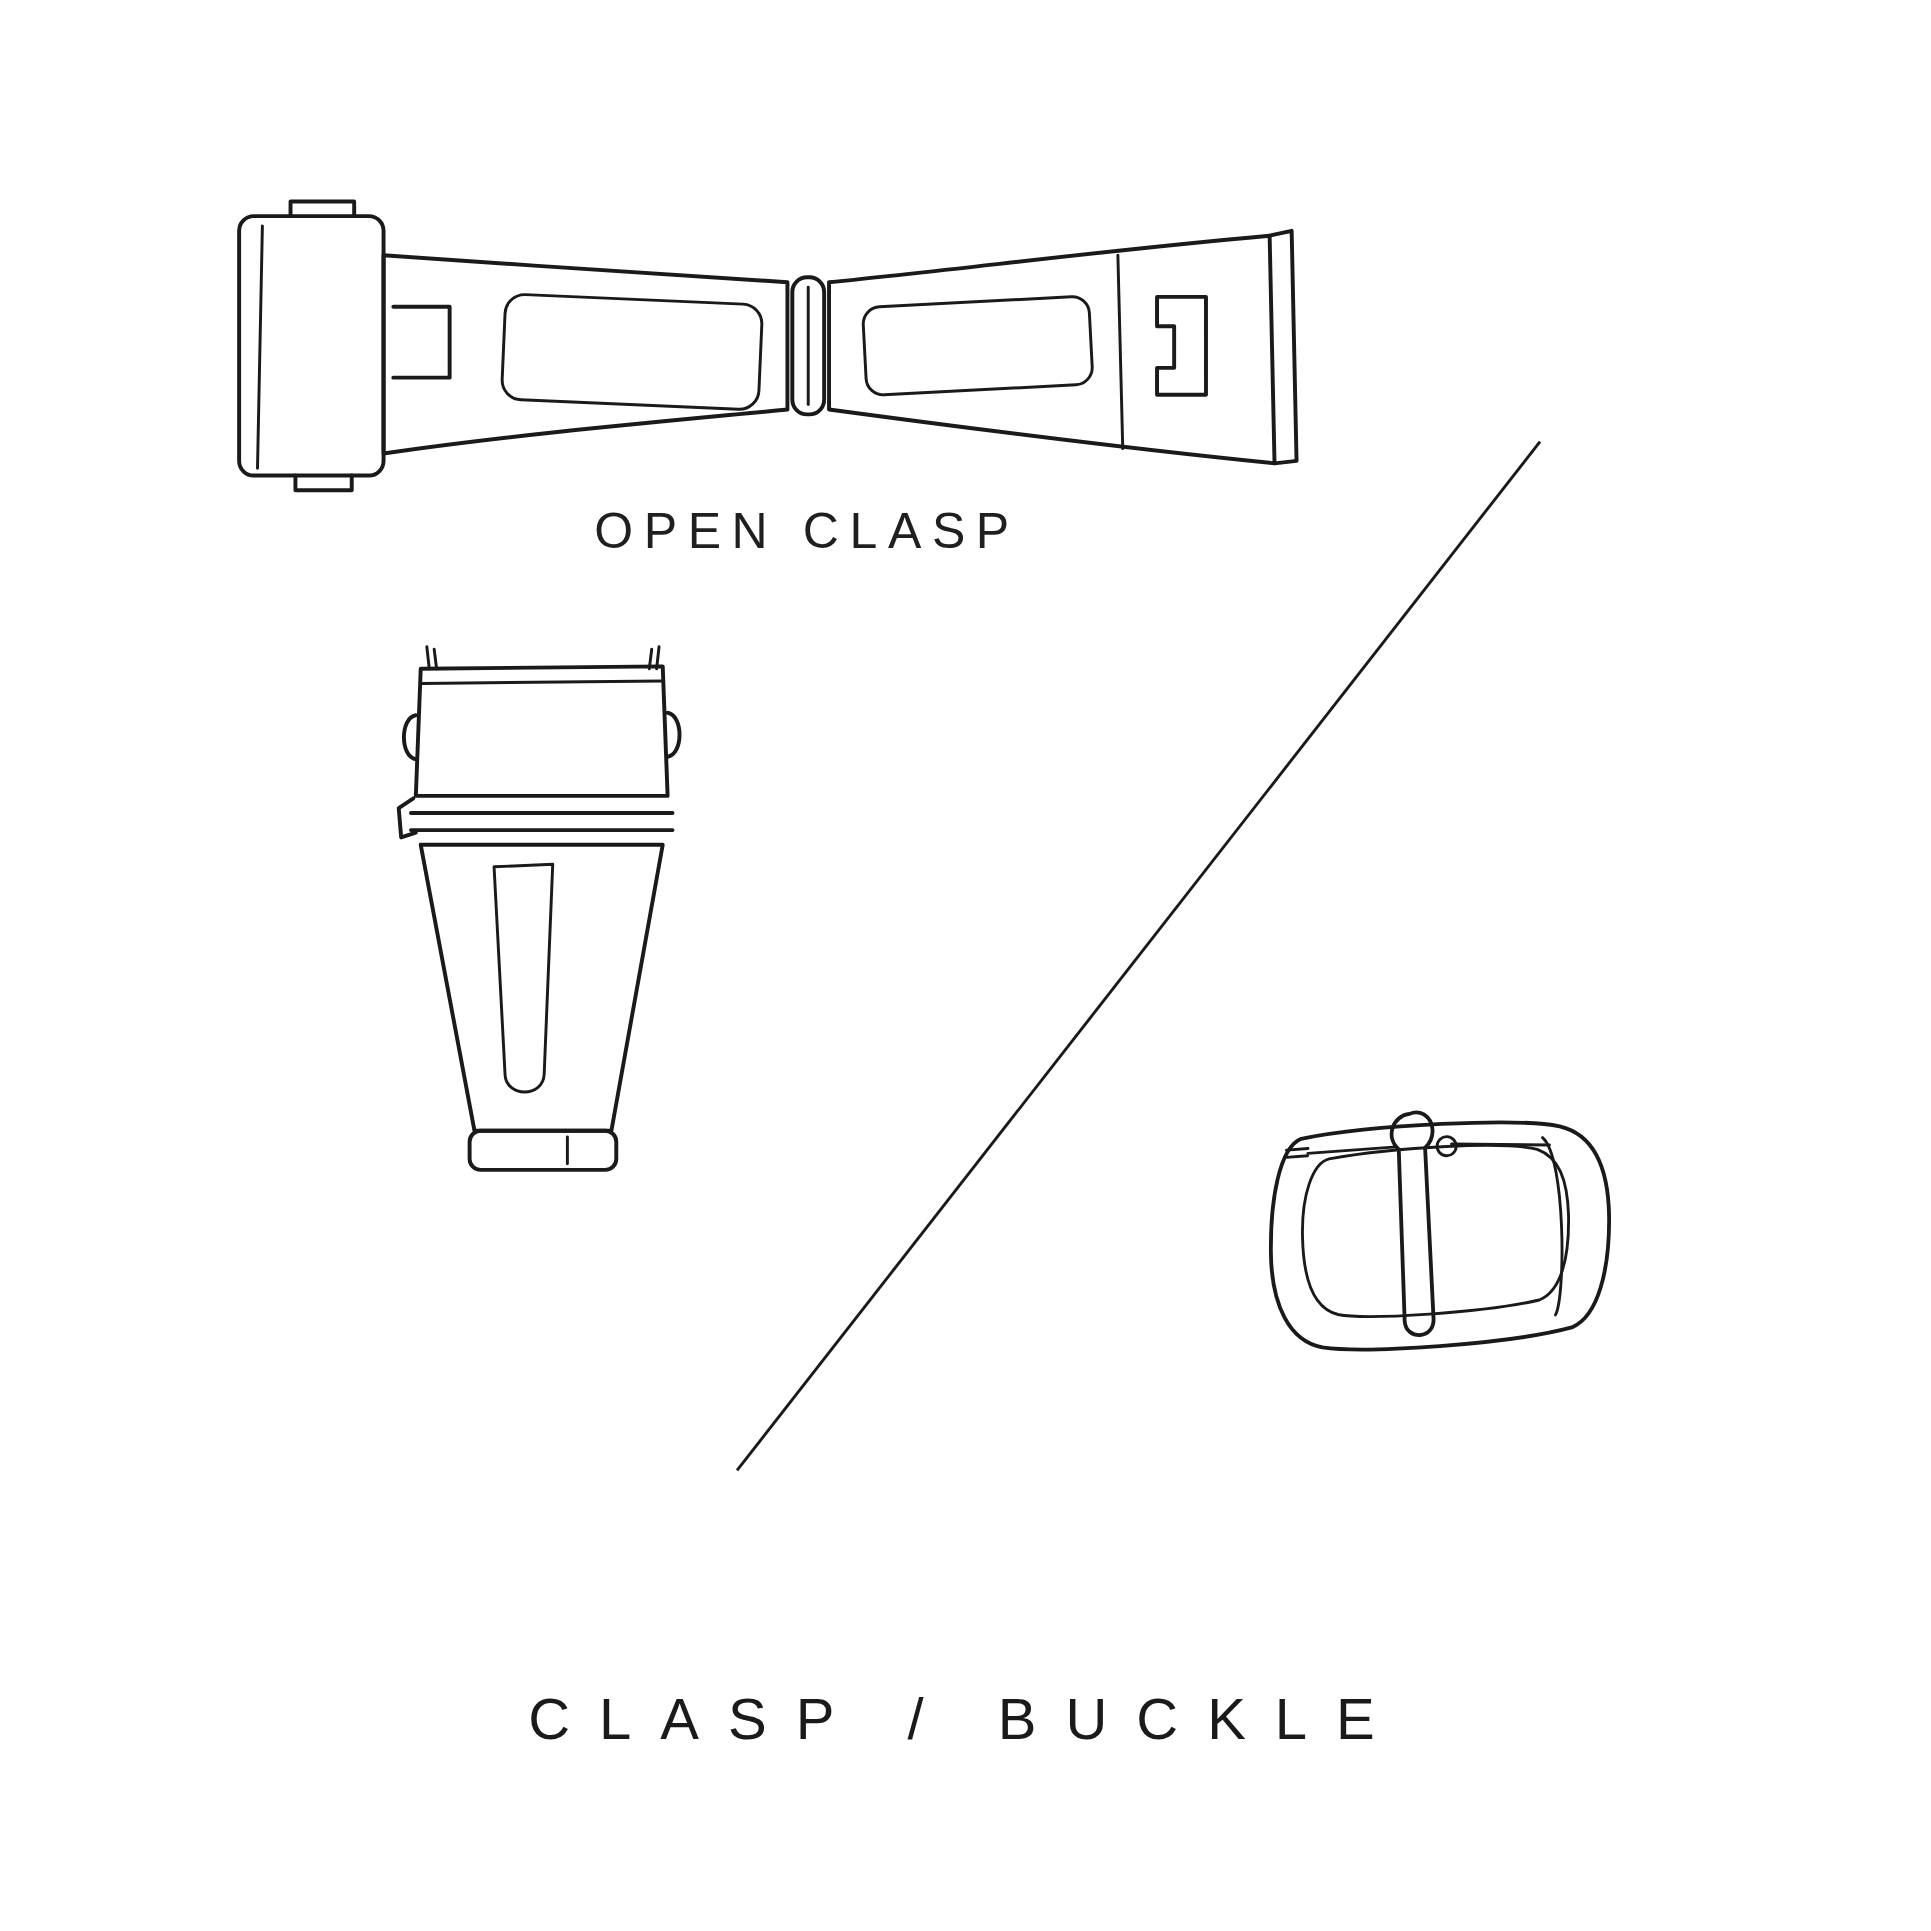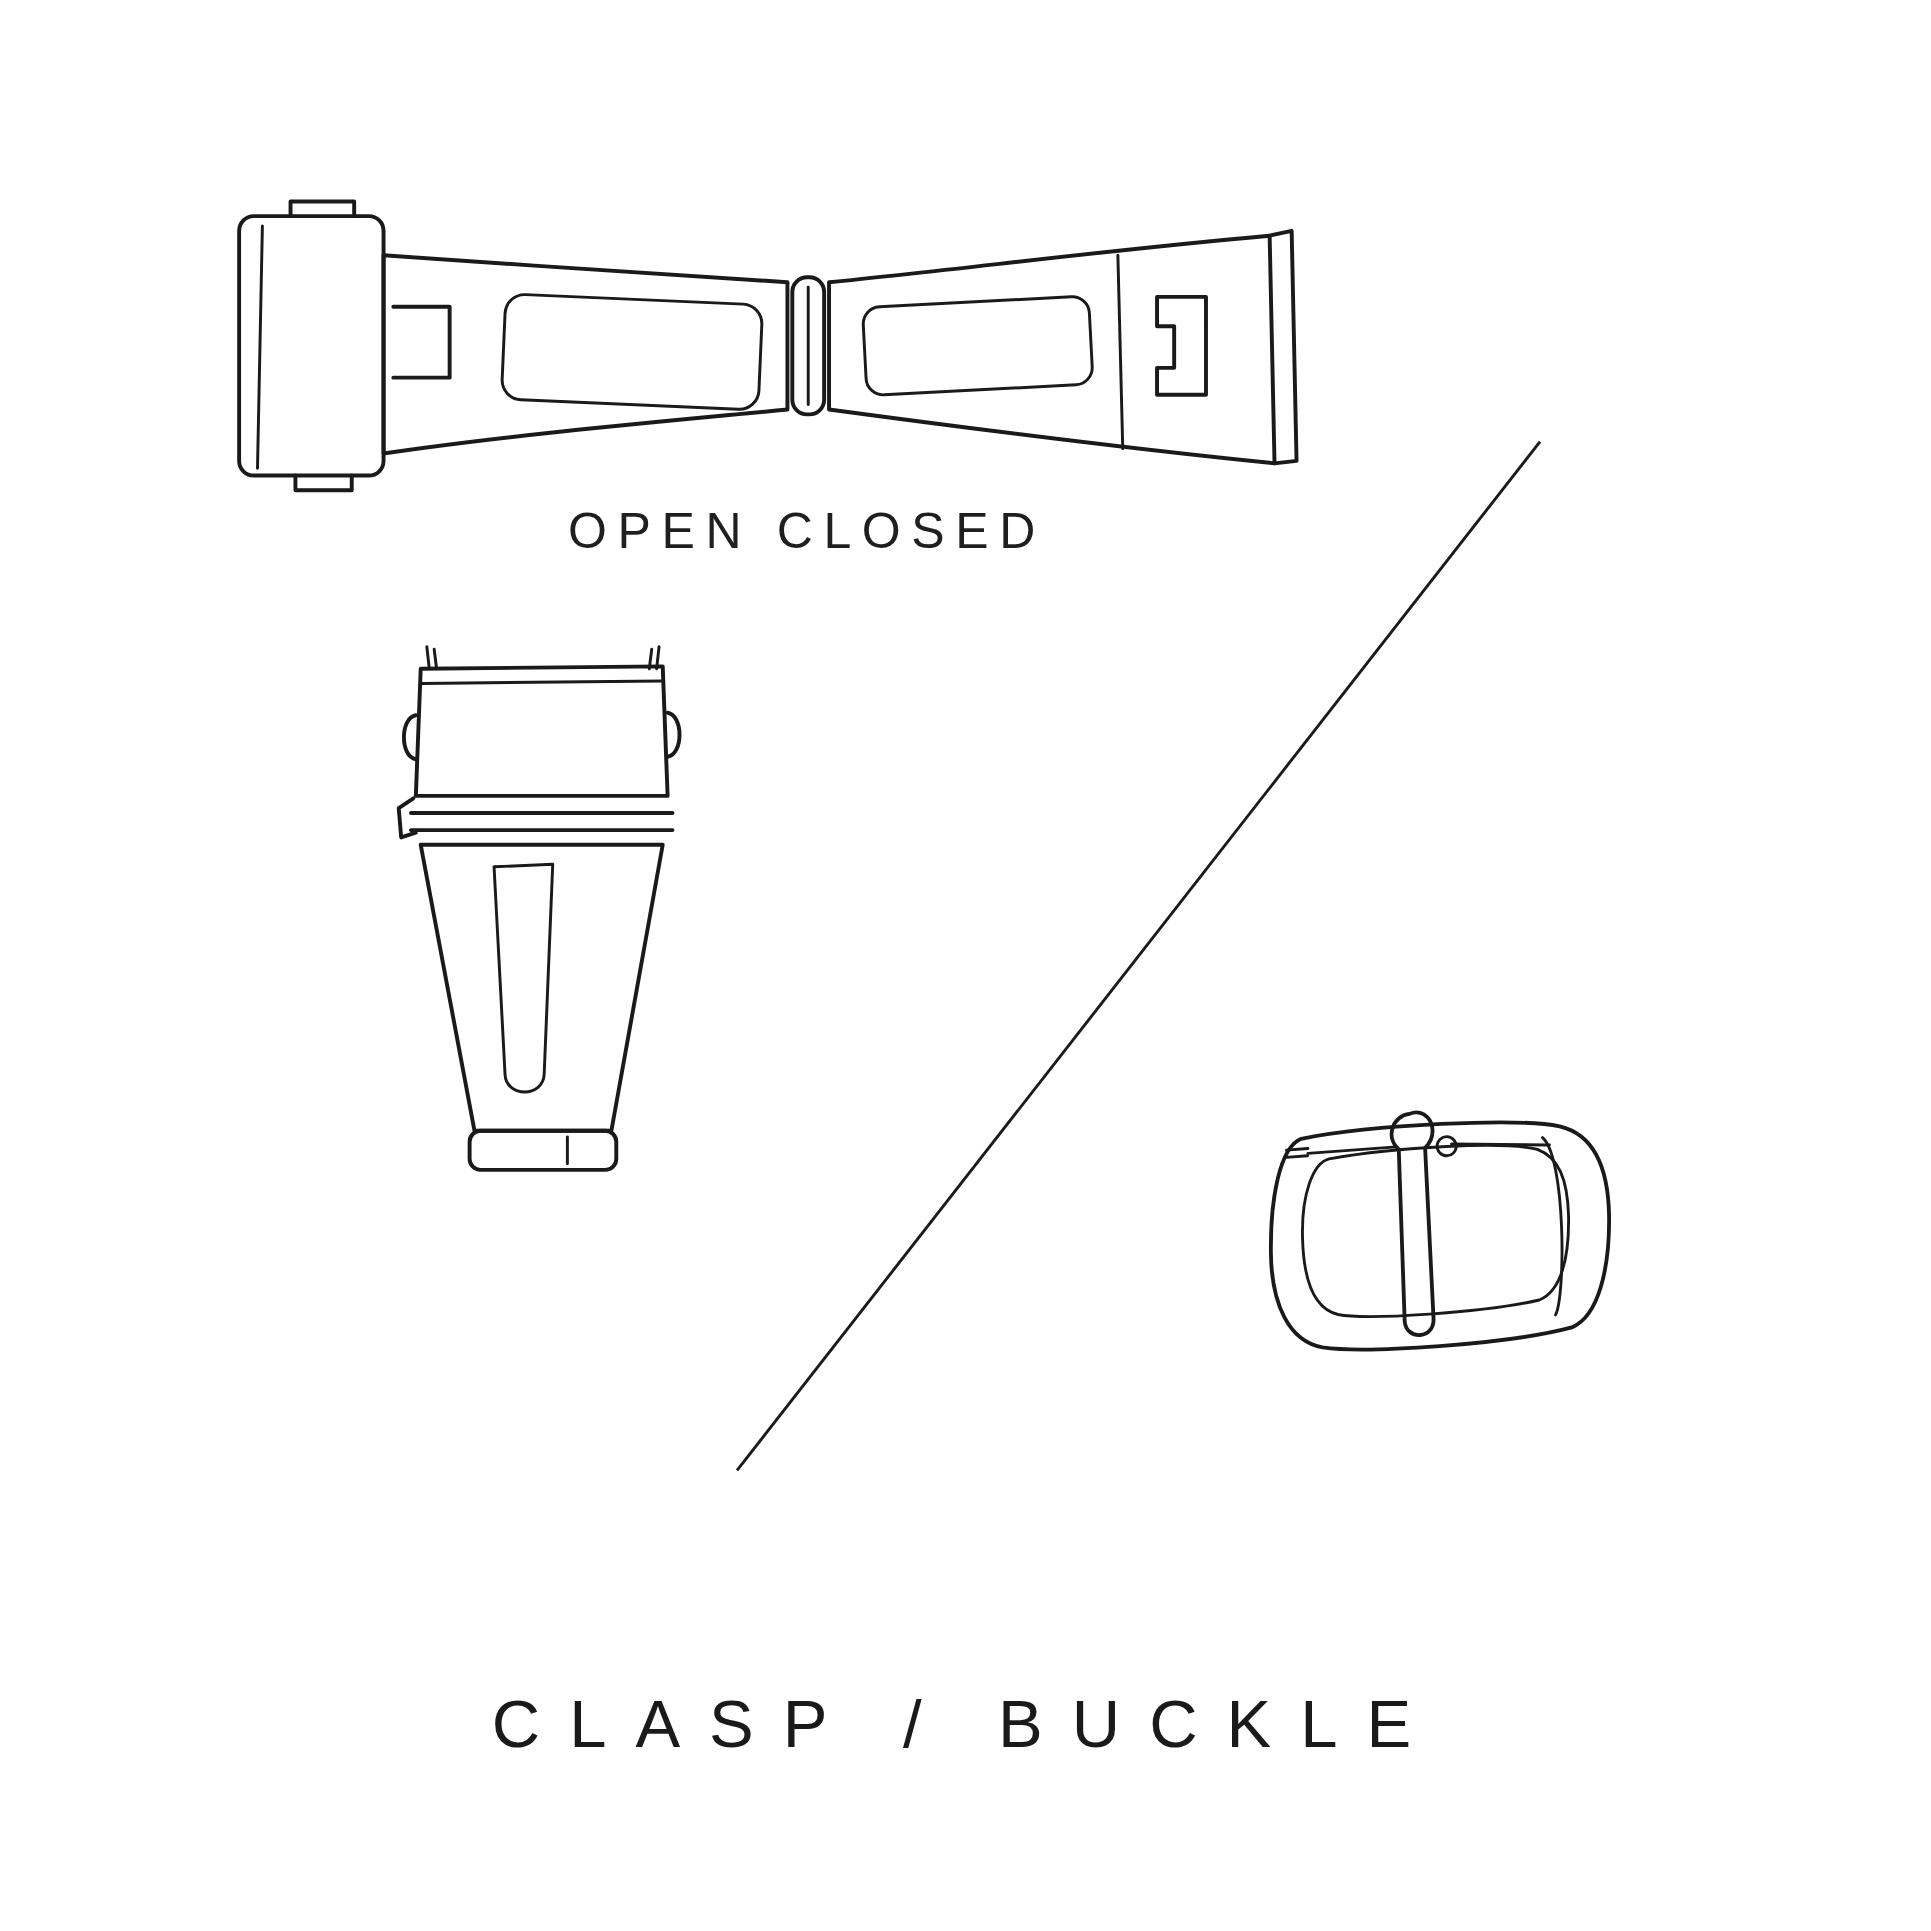--- a/index.html
+++ b/index.html
@@ -43,21 +43,21 @@
     color: #1f1f1f;
     font-size: 50px;
     font-weight: 500;
     letter-spacing: 10.6px;
     white-space: nowrap;
   }
   .title {
     position: absolute;
     transform: translateX(-50%);
     color: #1a1a1a;
-    font-size: 67px;
+    font-size: 58px;
     font-weight: 500;
     letter-spacing: 29px;
     white-space: nowrap;
   }
 </style>
 </head>
 <body>
 
 <div class="canvas">
 
@@ -81,21 +81,21 @@
       <g class="line-art">
         <path d="M496,84 C600,74 720,58 856,46 L860,232 C720,218 600,202 496,188 Z"></path>
         <rect x="525" y="100" width="185" height="72" rx="14" transform="rotate(-3 617 136)" class="line-art-thin"></rect>
         <line x1="732" y1="62" x2="736" y2="220" class="line-art-thin"></line>
         <path d="M764,96 h40 v80 h-40 v-22 h14 v-34 h-14 Z"></path>
         <path d="M856,46 L874,42 L878,230 L860,232"></path>
       </g>
     </svg>
   </div>
 
-  <div class="caption" style="left:807px; top:502px;">OPEN CLOSED</div>
+  <div class="caption" style="left:807px; top:502px;">OPEN CLASP</div>
 
   <div class="illus" style="left:381px; top:637px; width:319px; height:550px;">
     <svg viewBox="0 0 260 450">
       <g class="line-art-thin">
         <line x1="39" y1="26" x2="37" y2="8"></line>
         <line x1="45" y1="26" x2="43" y2="10"></line>
         <line x1="225" y1="26" x2="227" y2="8"></line>
         <line x1="219" y1="26" x2="221" y2="10"></line>
       </g>
       <g class="line-art">

